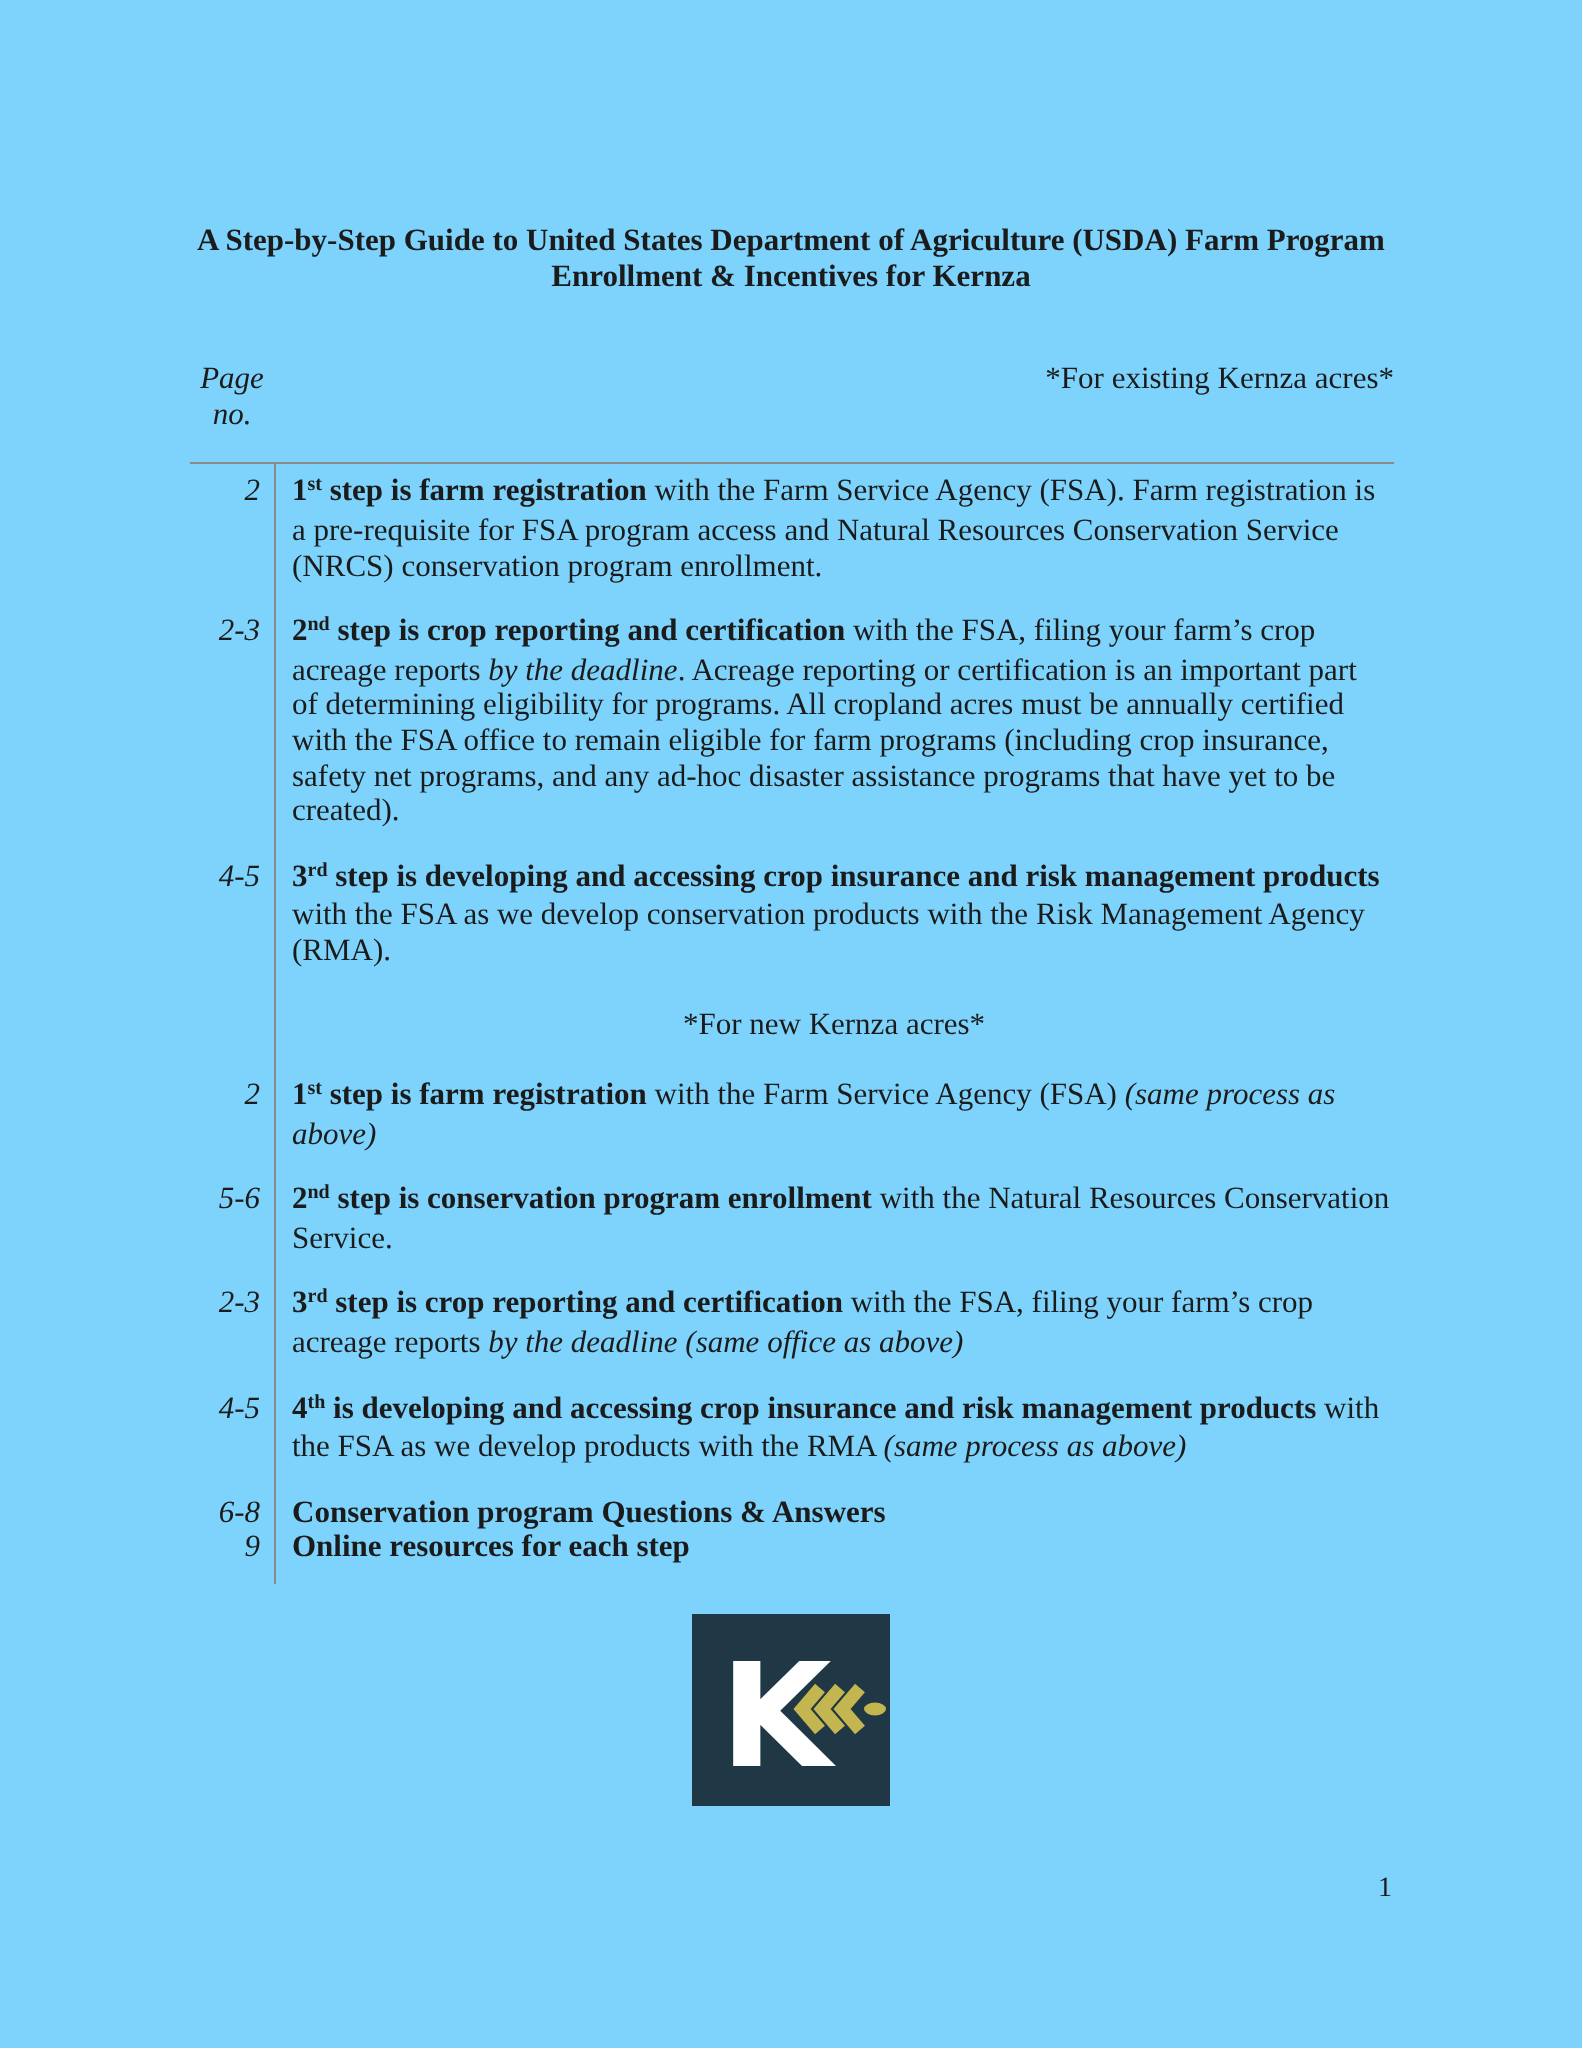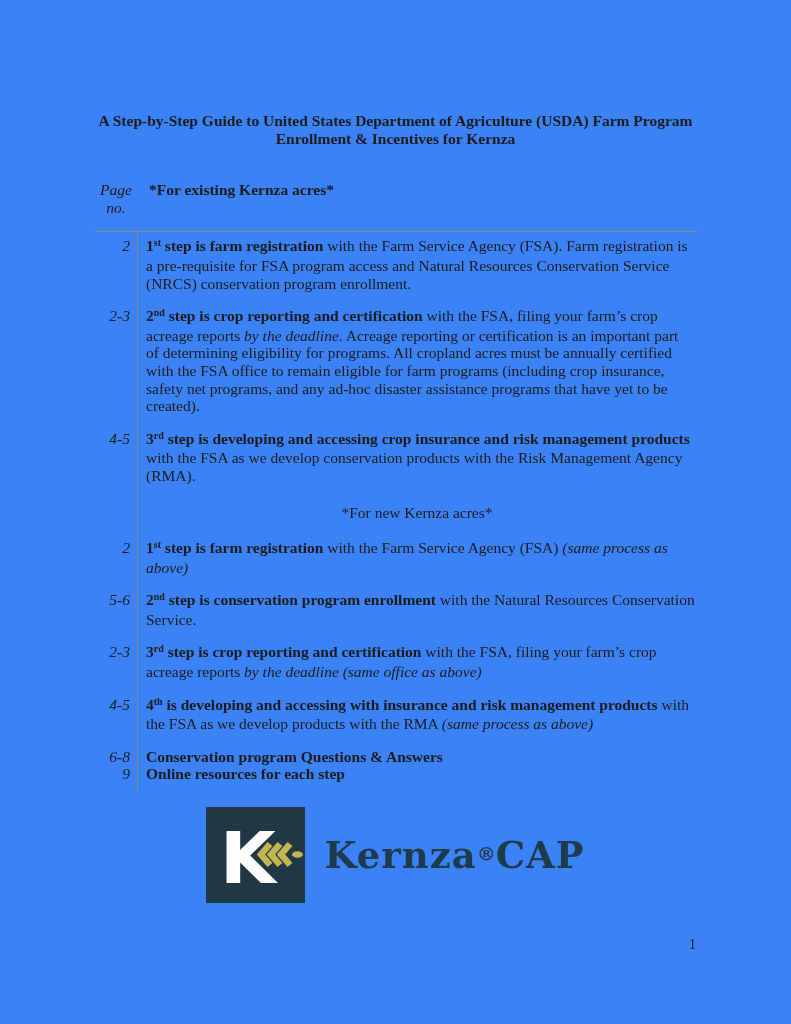--- a/index.html
+++ b/index.html
@@ -6,21 +6,21 @@
     --navy:#203845;
     --teal:#1d3b4a;
     --gold:#c3b54f;
     --line:#8a8a8a;
     --ink:#1b1b1b;
   }
   html,body{margin:0;padding:0;background:#ffffff;}
   .page{
     position:relative;
     width:791px;height:1024px;
-    background:#3b82f6;
+    background:#7dd3fc;
     color:var(--ink);
     font-family:"Liberation Serif", serif;
     font-size:15.5px;line-height:17.6px;
     overflow:hidden;
   }
   .b{font-weight:bold;}
   .i{font-style:italic;}
   .sup{font-weight:bold;font-size:10px;position:relative;top:-5px;}
   .title{
     padding-top:112px;
@@ -34,22 +34,22 @@
     padding-bottom:15px;
     gap:12px;
   }
   .pcol{
     width:42px;flex:none;
     text-align:center;
     font-style:italic;
   }
   .shead{
     flex:1;
-    text-align:left;
-    font-weight:bold;
+    text-align:right;
+    font-weight:normal;
   }
   .tbody{
     position:relative;
     margin-left:95px;
     width:602px;
     border-top:1px solid var(--line);
     padding-top:5px;
     padding-bottom:9px;
   }
   .vline{
@@ -146,21 +146,21 @@
       <div class="tcell"><span class="b">2</span><span class="b sup">nd</span><span class="b"> step is conservation program enrollment</span><span> with the Natural Resources Conservation Service.</span></div>
     </div>
 
     <div class="row">
       <div class="pcell">2-3</div>
       <div class="tcell"><span class="b">3</span><span class="b sup">rd</span><span class="b"> step is crop reporting and certification</span><span> with the FSA, filing your farm’s crop acreage reports </span><span class="i">by the deadline (same office as above)</span></div>
     </div>
 
     <div class="row">
       <div class="pcell">4-5</div>
-      <div class="tcell"><span class="b">4</span><span class="b sup">th</span><span class="b"> is developing and accessing with insurance and risk management products</span><span> with the FSA as we develop products with the RMA </span><span class="i">(same process as above)</span></div>
+      <div class="tcell"><span class="b">4</span><span class="b sup">th</span><span class="b"> is developing and accessing crop insurance and risk management products</span><span> with the FSA as we develop products with the RMA </span><span class="i">(same process as above)</span></div>
     </div>
 
     <div class="row tight">
       <div class="pcell">6-8</div>
       <div class="tcell"><span class="b">Conservation program Questions &amp; Answers</span></div>
     </div>
 
     <div class="row tight">
       <div class="pcell">9</div>
       <div class="tcell"><span class="b">Online resources for each step</span></div>
@@ -173,18 +173,17 @@
         <rect class="sq" x="0" y="0" width="99" height="96"></rect>
         <text class="kglyph" x="14" y="76" font-size="72">K</text>
         <g class="chev">
           <polyline points="64,37 55,47.5 64,58"></polyline>
           <polyline points="74,37 65,47.5 74,58"></polyline>
           <polyline points="84,37 75,47.5 84,58"></polyline>
         </g>
         <ellipse class="leaf" cx="91.5" cy="47.5" rx="5.5" ry="3.2"></ellipse>
       </svg>
     </div>
-    <div class="logo-text"><span>Kernza</span><span class="reg">®</span><span>CAP</span></div>
   </div>
 
   <div class="pagenum">1</div>
 
 </div>
 
 </body></html>

